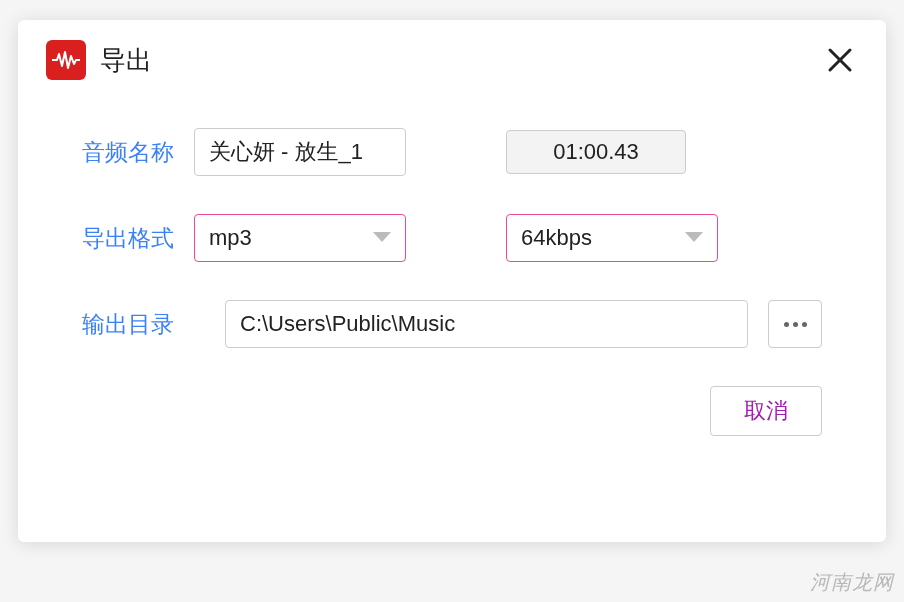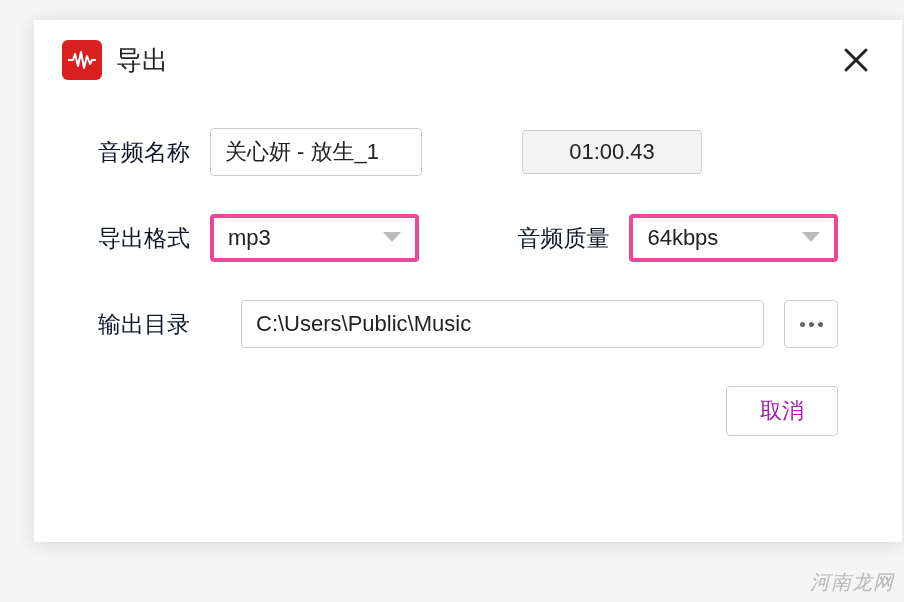--- a/index.html
+++ b/index.html
@@ -11,25 +11,25 @@
       font-family: "Microsoft YaHei", "PingFang SC", "Helvetica Neue", Arial, sans-serif;
       background: #f5f5f5;
       width: 904px;
       height: 602px;
       position: relative;
       overflow: hidden;
     }
     .dialog {
       position: absolute;
       top: 20px;
-      left: 34px;
+      left: 18px;
       width: 868px;
       height: 522px;
       background: #ffffff;
-      border-radius: 0;
+      border-radius: 6px;
       box-shadow: 0 2px 18px rgba(0,0,0,0.12);
       padding: 0;
     }
     .titlebar {
       display: flex;
       align-items: center;
       justify-content: space-between;
       padding: 20px 28px 10px 28px;
     }
     .title-left {
@@ -64,21 +64,21 @@
       padding: 38px 64px 0 64px;
     }
     .row {
       display: flex;
       align-items: center;
       margin-bottom: 38px;
       gap: 20px;
     }
     .field-label {
       font-size: 23px;
-      color: #0f172a;
+      color: #3b82f6;
       white-space: nowrap;
     }
     .text-input {
       height: 48px;
       border: 1px solid #ccc;
       border-radius: 4px;
       font-size: 22px;
       padding: 16px 14px;
       color: #222;
       background: #fff;
@@ -94,21 +94,21 @@
       border-radius: 4px;
       background: #f3f3f3;
       display: flex;
       align-items: center;
       justify-content: center;
       font-size: 22px;
       color: #222;
     }
     .select {
       height: 48px;
-      border: 4px solid #ec4899;
+      border: 1px solid #ec4899;
       border-radius: 4px;
       background: #fff;
       display: flex;
       align-items: center;
       justify-content: space-between;
       padding: 0 14px;
       font-size: 22px;
       color: #222;
       cursor: pointer;
     }
@@ -237,21 +237,20 @@
       <span class="field-label">导出格式</span>
       <div class="select format-select">
         <span>mp3</span>
         <span class="chevron">
           <svg width="18" height="12" viewBox="0 0 18 12">
               <polygon points="0,0 18,0 9,10" fill="#bbb"></polygon>
             </svg>
         </span>
       </div>
       <div class="col-gap"></div>
-      <span class="field-label">音频质量</span>
       <div class="select quality-select">
         <span>64kbps</span>
         <span class="chevron">
           <svg width="18" height="12" viewBox="0 0 18 12">
               <polygon points="0,0 18,0 9,10" fill="#bbb"></polygon>
             </svg>
         </span>
       </div>
     </div>
 

